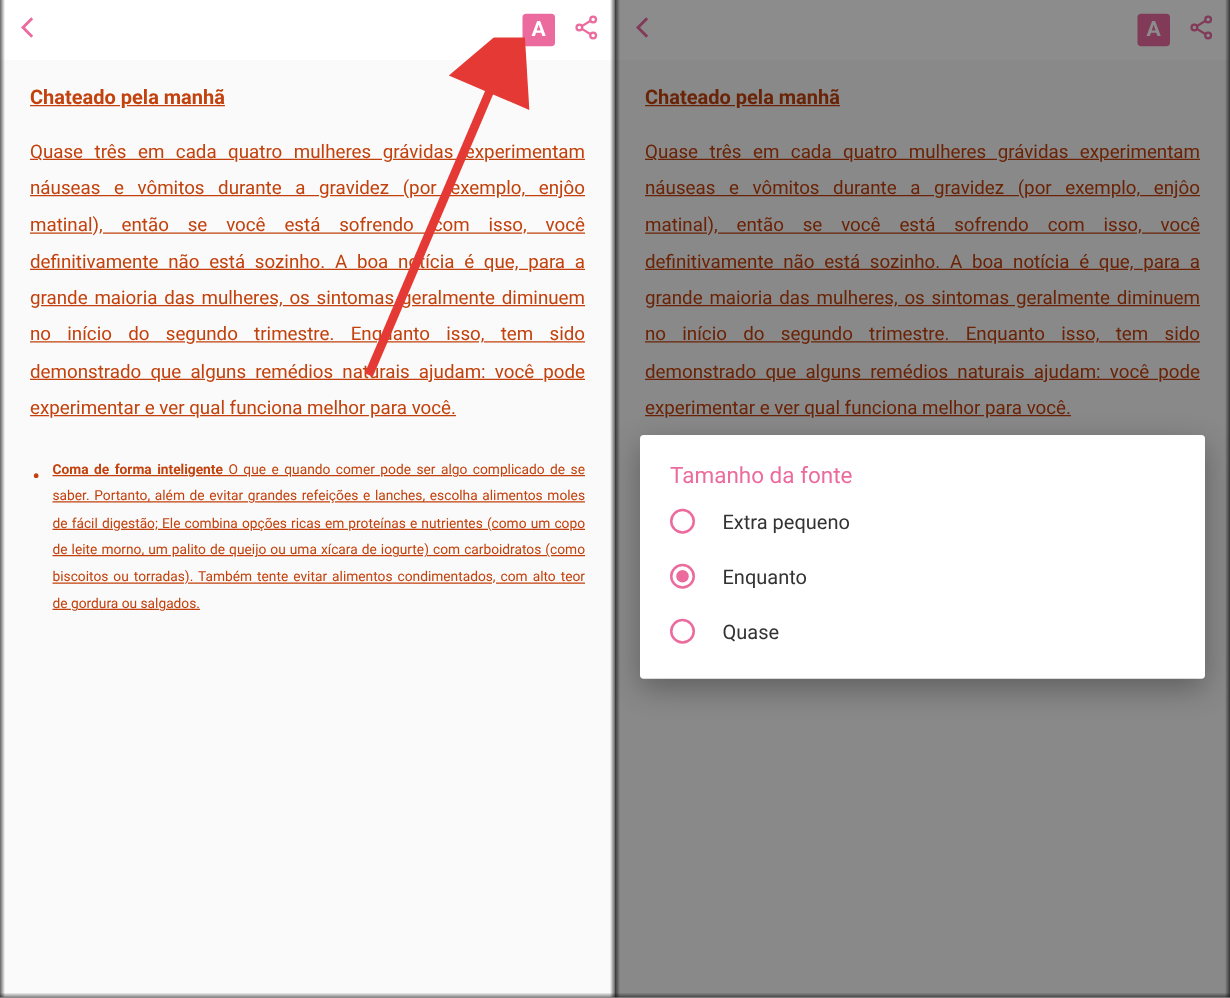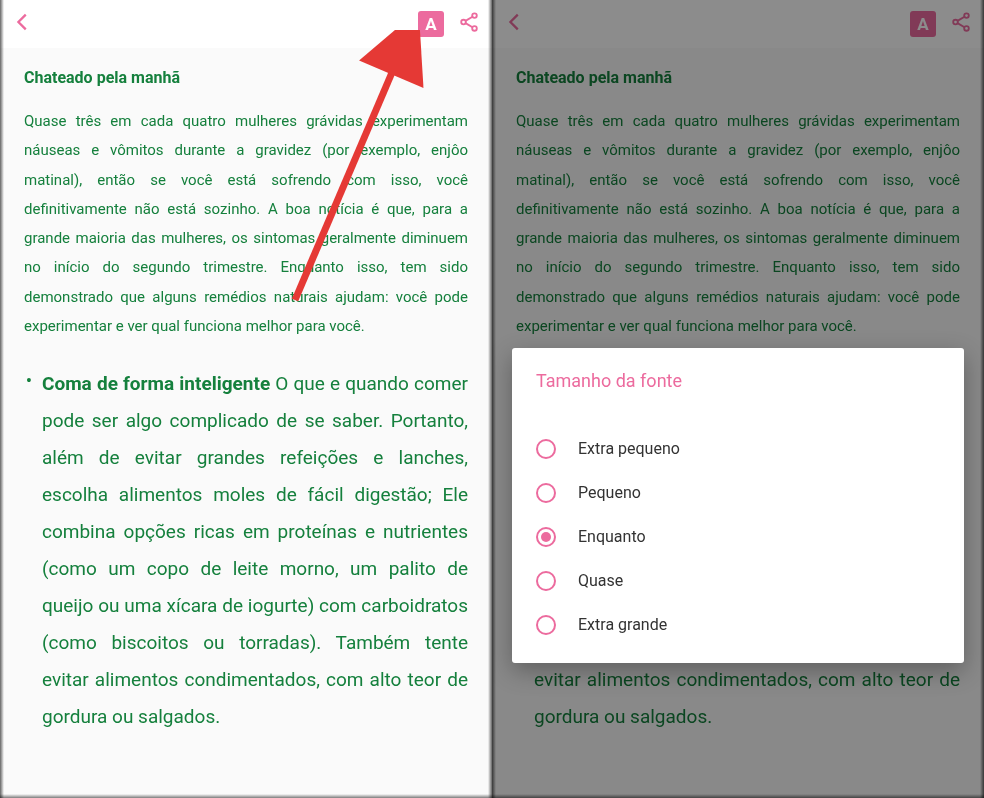--- a/index.html
+++ b/index.html
@@ -69,36 +69,37 @@
     }
     .share-icon svg {
       width: 22px;
       height: 22px;
       stroke: #ec6b9e;
       fill: none;
       stroke-width: 2;
     }
     .content {
       padding: 20px 24px;
-      color: #15803d;
+      color: #c2410c;
+      text-decoration: underline;
     }
     .article-title {
       font-size: 16px;
       font-weight: bold;
       margin-bottom: 20px;
     }
     .article-body {
       font-size: 15px;
       line-height: 1.95;
       text-align: justify;
       margin-bottom: 24px;
     }
     .bullet-section {
       padding-left: 18px;
-      font-size: 19px;
+      font-size: 11px;
       line-height: 1.95;
       text-align: justify;
       position: relative;
     }
     .bullet-section::before {
       content: '•';
       position: absolute;
       left: 2px;
       top: 0;
       font-size: 16px;
@@ -126,25 +127,25 @@
       background: #fff;
       border-radius: 3px;
       z-index: 20;
       padding: 22px 24px 16px 24px;
       box-shadow: 0 8px 24px rgba(0,0,0,0.3);
     }
     .dialog-title {
       color: #ec6b9e;
       font-size: 18px;
       font-weight: 400;
-      margin-bottom: 36px;
+      margin-bottom: 4px;
     }
     .radio-option {
       display: flex;
-      align-items: flex-start;
+      align-items: center;
       padding: 12px 0;
       gap: 22px;
       cursor: pointer;
     }
     .radio-circle {
       width: 20px;
       height: 20px;
       border: 2px solid #ec6b9e;
       border-radius: 50%;
       display: flex;
@@ -266,29 +267,21 @@
     </div>
   </div>
 
   <div class="dialog">
     <div class="dialog-title">Tamanho da fonte</div>
     <div class="radio-option">
       <span class="radio-circle"></span>
       <span class="radio-label">Extra pequeno</span>
     </div>
     <div class="radio-option">
-      <span class="radio-circle"></span>
-      <span class="radio-label">Pequeno</span>
-    </div>
-    <div class="radio-option">
       <span class="radio-circle selected"></span>
       <span class="radio-label">Enquanto</span>
     </div>
     <div class="radio-option">
       <span class="radio-circle"></span>
       <span class="radio-label">Quase</span>
     </div>
-    <div class="radio-option">
-      <span class="radio-circle"></span>
-      <span class="radio-label">Extra grande</span>
-    </div>
   </div>
 </div>
 
 </body></html>

